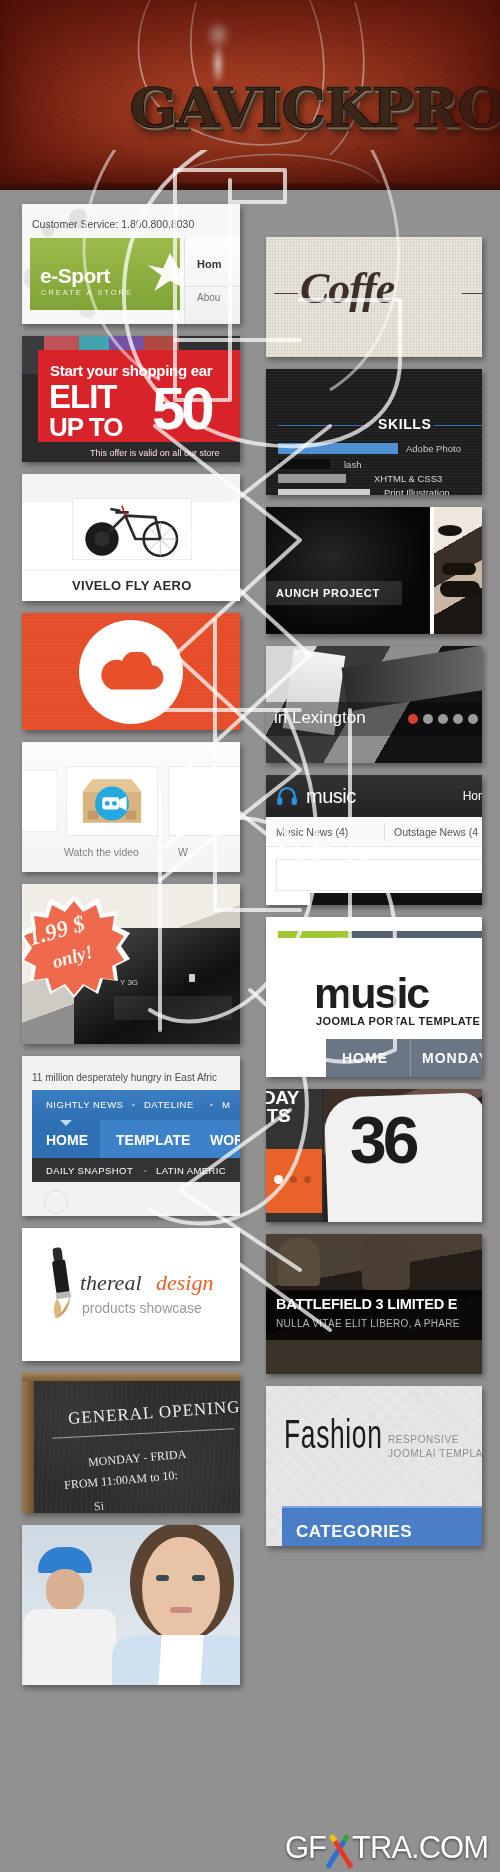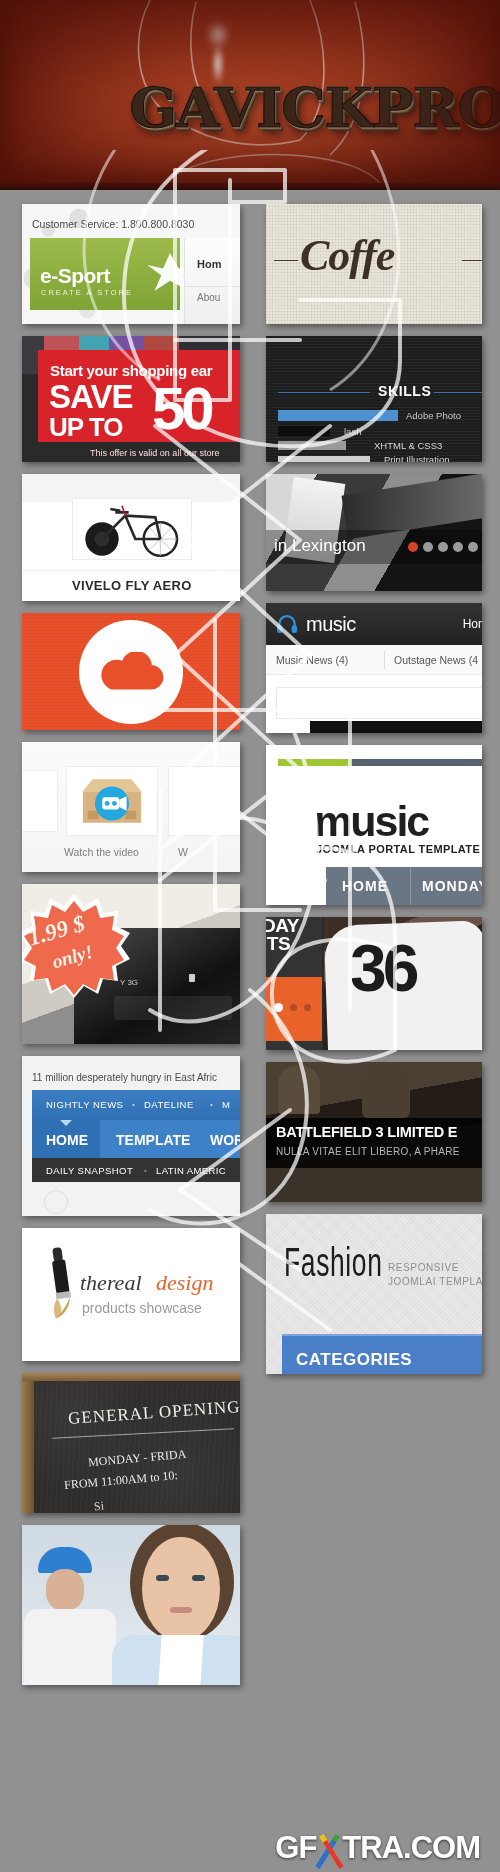--- a/index.html
+++ b/index.html
@@ -57,21 +57,21 @@
     transform:scaleX(1.03);
   }
 
   
   .grid{
     position:absolute; top:190px; left:0; width:500px;
     padding:14px 0 0 0;
   }
   .col{ position:absolute; top:14px; }
   .col-left{ left:22px; width:218px; }
-  .col-right{ left:266px; width:216px; }
+  .col-right{ left:266px; width:216px;margin-top:33px; }
 
   .tile{
     position:relative; width:100%; overflow:hidden; margin-bottom:12px;
     box-shadow:2px 3px 6px rgba(0,0,0,.40);
     background:#fff;
   }
   .tile-inner{ position:absolute; inset:0; overflow:hidden; }
   .tx{ position:absolute; white-space:nowrap; }
 
   
@@ -98,23 +98,23 @@
       radial-gradient(circle at 70% 72%, rgba(255,255,255,.045), transparent 45%),
       repeating-linear-gradient(93deg, rgba(255,255,255,.018) 0 2px, transparent 2px 5px);
   }
 
   
   .watermark{
     position:absolute; left:0; top:150px; width:500px; height:1722px;
     pointer-events:none; z-index:50;
   }
   .gfxtra-logo{
-    position:absolute; right:20px; bottom:6px;
+    position:absolute; right:12px; bottom:6px;
     display:flex; align-items:center;
-    font-weight:700; font-size:31px; letter-spacing:-1px;
+    font-weight:400; font-size:31px; letter-spacing:-1px;
     color:#ffffff; text-shadow:0 1px 3px rgba(0,0,0,.65);
     z-index:60;
   }
   .gfxtra-x{ position:relative; display:inline-block; width:26px; height:31px;}
   .gfxtra-x i{ position:absolute; left:11px; top:0; width:5px; height:31px; display:block;}
   .gx1{ background:#37a13b; transform:rotate(32deg); }
   .gx2{ background:#f4c20d; transform:rotate(-32deg); }
   .gx3{ background:#2f6fd0; transform:rotate(32deg) translateY(7px); }
   .gx4{ background:#e03a2f; transform:rotate(-32deg) translateY(7px); }
   .gxtext{ position:relative; z-index:2; }
@@ -168,21 +168,21 @@
         </div>
       </div>
     </div>
 
     <div class="tile" style="height:126px;">
       <div class="tile-inner" style="background:#2a2a2a">
         <div style="position:absolute;left:0;top:0;width:100%;height:38px;background:
              linear-gradient(90deg,#3b3b3f 0 10%, #c84f55 10% 26%, #3aa5b4 26% 40%, #7a4fa8 40% 56%, #b7483f 56% 72%, #2f2f33 72% 100%);filter:saturate(.9)"></div>
         <div style="position:absolute;left:16px;top:14px;right:0;bottom:20px;background:#d8232a">
           <div class="tx" style="left:12px;top:12px;font-size:15px;font-weight:700;color:#fff;letter-spacing:-.3px">Start your shopping ear</div>
-          <div class="tx" style="left:11px;top:32px;font-size:33px;font-weight:700;color:#fff;letter-spacing:-1px;line-height:29px">SAVE</div>
+          <div class="tx" style="left:11px;top:32px;font-size:33px;font-weight:700;color:#fff;letter-spacing:-1px;line-height:29px">ELIT</div>
           <div class="tx" style="left:11px;top:62px;font-size:26px;font-weight:700;color:#fff;letter-spacing:-1px">UP TO</div>
           <div class="tx" style="left:114px;top:30px;font-size:60px;font-weight:700;color:#fff;letter-spacing:-4px;line-height:58px">50</div>
           <div class="tx" style="left:52px;top:98px;font-size:9px;color:#fddede">This offer is valid on all our store</div>
         </div>
       </div>
     </div>
 
     <div class="tile" style="height:127px;background:#8b5cf6">
       <div class="tile-inner">
         <div style="position:absolute;inset:0;background:linear-gradient(180deg,#f4f4f4 0 22%,#ffffff 22% 100%)"></div>
@@ -355,20 +355,34 @@
         <div class="tx" style="left:78px;top:90px;font-size:9.5px;color:#c9c9c9">lash</div>
 
         <div style="position:absolute;left:12px;top:105px;width:68px;height:9px;background:#9a9a9a"></div>
         <div class="tx" style="left:108px;top:104px;font-size:9.5px;color:#d6d6d6">XHTML &amp; CSS3</div>
 
         <div style="position:absolute;left:12px;top:120px;width:92px;height:9px;background:#cfcfcf"></div>
         <div class="tx" style="left:118px;top:118px;font-size:9.5px;color:#d6d6d6">Print Illustration</div>
       </div>
     </div>
 
+    <div class="tile" style="height:127px;">
+      <div class="tile-inner" style="background:#0a0a0a">
+        <div style="position:absolute;left:0;top:0;width:162px;height:100%;background:radial-gradient(ellipse at 40% 40%, #262626, #060606 70%)"></div>
+        <div style="position:absolute;left:164px;top:0;width:4px;height:100%;background:#fff"></div>
+        <div style="position:absolute;left:168px;top:0;right:0;bottom:0;background:linear-gradient(150deg,#efe6dd 0 30%, #3b3027 30% 52%, #c9b6a4 52% 70%, #1d1713 70% 100%)">
+          <div style="position:absolute;left:4px;top:18px;width:24px;height:11px;border-radius:50%;background:#17120e"></div>
+          <div style="position:absolute;left:8px;top:56px;width:34px;height:12px;border-radius:6px;background:#17120e"></div>
+          <div style="position:absolute;left:6px;top:74px;width:40px;height:16px;border-radius:8px;background:#17120e"></div>
+        </div>
+        <div style="position:absolute;left:-6px;top:74px;width:142px;height:24px;background:rgba(255,255,255,.12)">
+          <div class="tx" style="left:16px;top:6px;font-size:11px;font-weight:700;color:#fff;letter-spacing:.7px">AUNCH PROJECT</div>
+        </div>
+      </div>
+    </div>
 
     <div class="tile" style="height:117px;">
       <div class="tile-inner" style="background:linear-gradient(120deg,#d7d7d7 0 18%,#3a3a3a 18% 44%,#8e8e8e 44% 62%,#141414 62% 100%)">
         <div style="position:absolute;left:22px;top:6px;width:52px;height:80px;background:linear-gradient(180deg,#f3f3f3,#cfcfcf);transform:rotate(8deg)"></div>
         <div style="position:absolute;left:78px;top:10px;right:-10px;height:44px;background:linear-gradient(100deg,#2b2b2b,#6f6f6f);transform:rotate(-9deg)"></div>
         <div style="position:absolute;left:0;right:0;top:56px;height:34px;background:rgba(0,0,0,.35)"></div>
         <div class="tx" style="left:8px;top:62px;font-size:17px;color:#fff;font-weight:400">in Lexington</div>
         <div style="position:absolute;right:4px;top:68px;display:flex;gap:5px">
           <span style="width:10px;height:10px;border-radius:50%;background:#d4422a;display:block"></span>
           <span style="width:10px;height:10px;border-radius:50%;background:#9a9a9a;display:block"></span>

